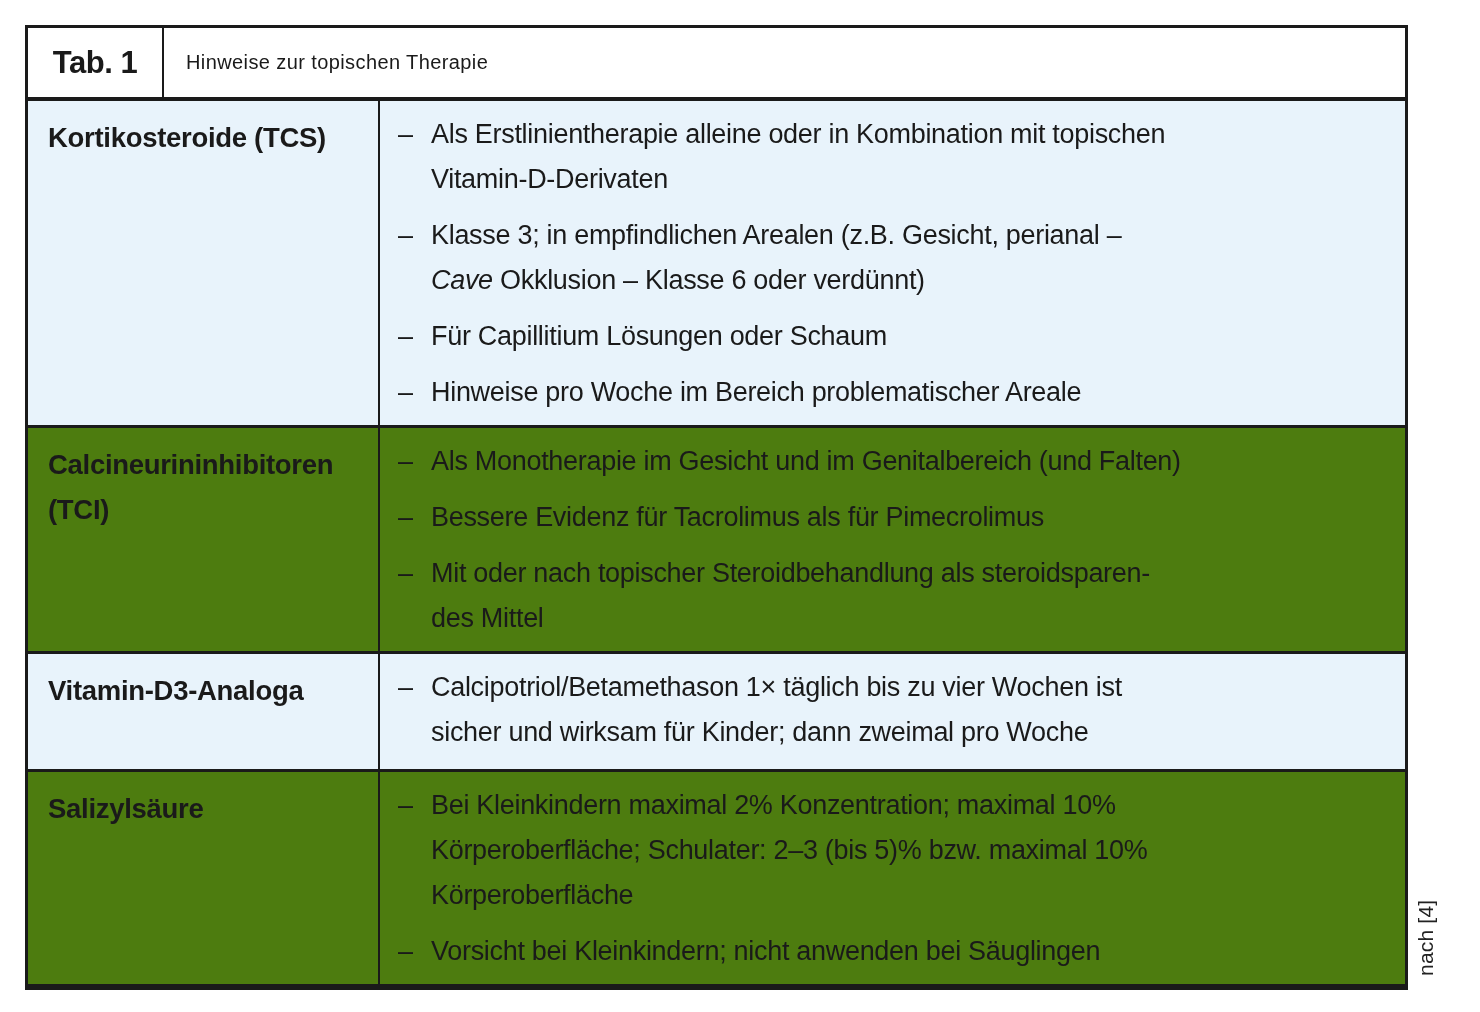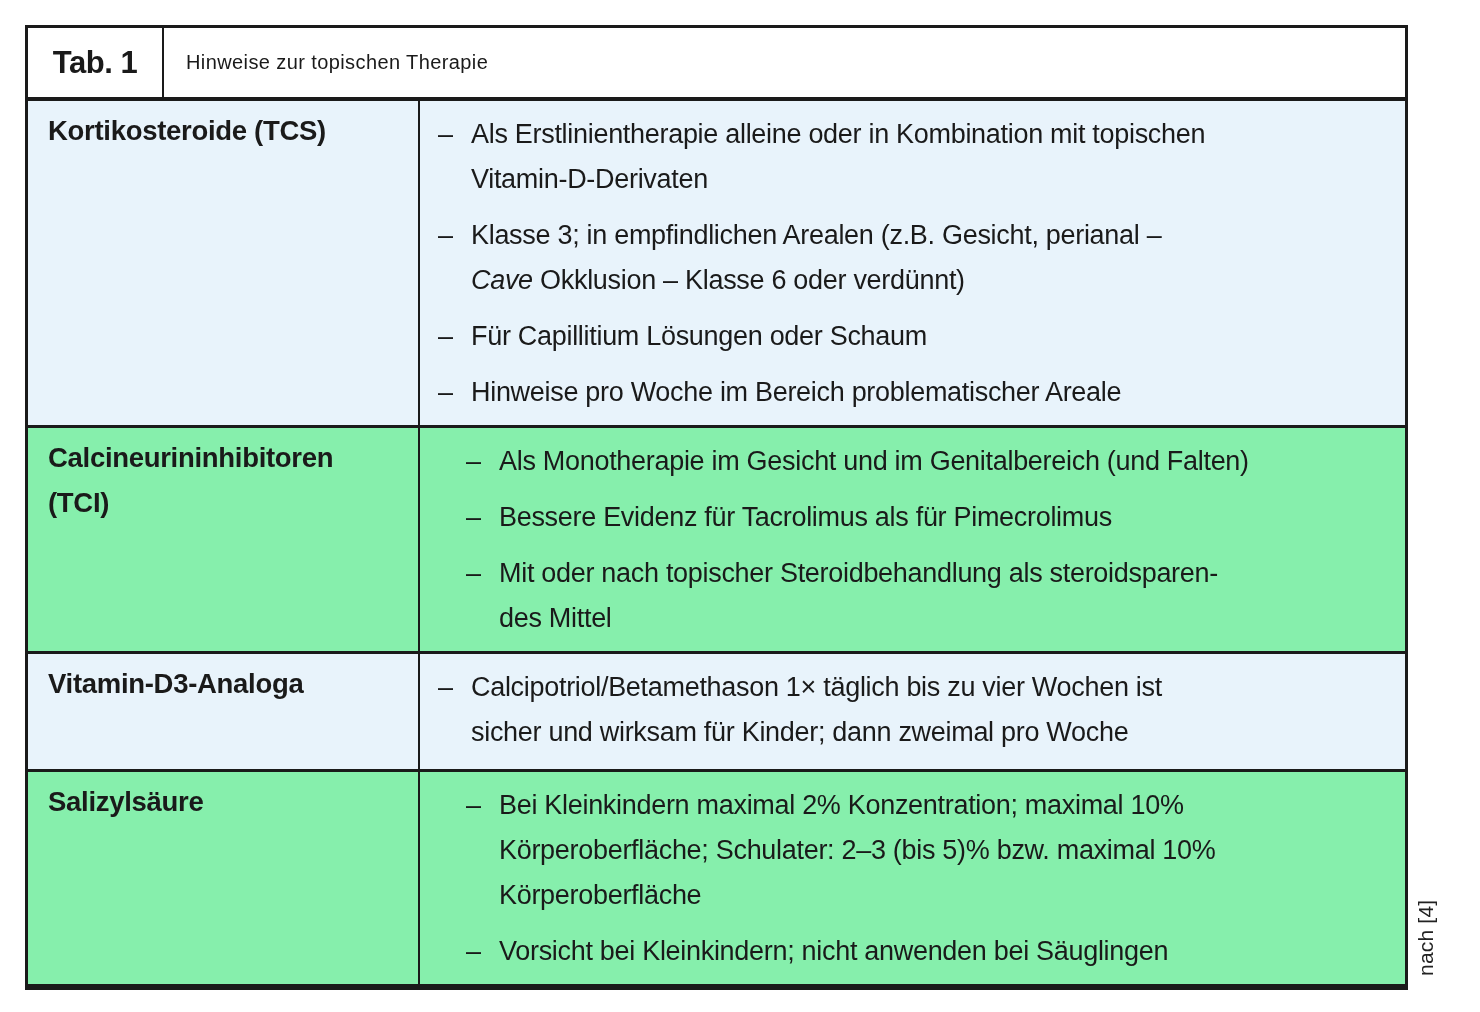--- a/index.html
+++ b/index.html
@@ -51,27 +51,27 @@
     letter-spacing: 0.4px;
   }
   
   .trow {
     display: flex;
     box-sizing: border-box;
     overflow: hidden;
   }
   .trow + .trow { border-top: 3px solid #1a1a1a; }
   .trow.light { background: #e8f3fb; }
-  .trow.dark  { background: #86efac; gap: 28px; }
+  .trow.dark  { background: #4d7c0f; }
   .cell-label {
-    width: 392px;
+    width: 352px;
     flex: none;
     box-sizing: border-box;
     border-right: 2.5px solid #1a1a1a;
-    padding: 7px 14px 10px 20px;
+    padding: 14px 14px 10px 20px;
     font-weight: bold;
     font-size: 27.5px;
     line-height: 45px;
     letter-spacing: -0.3px;
     white-space: pre-line;
   }
   .cell-content {
     flex: 1;
     box-sizing: border-box;
     padding: 11px 16px 10px 18px;

